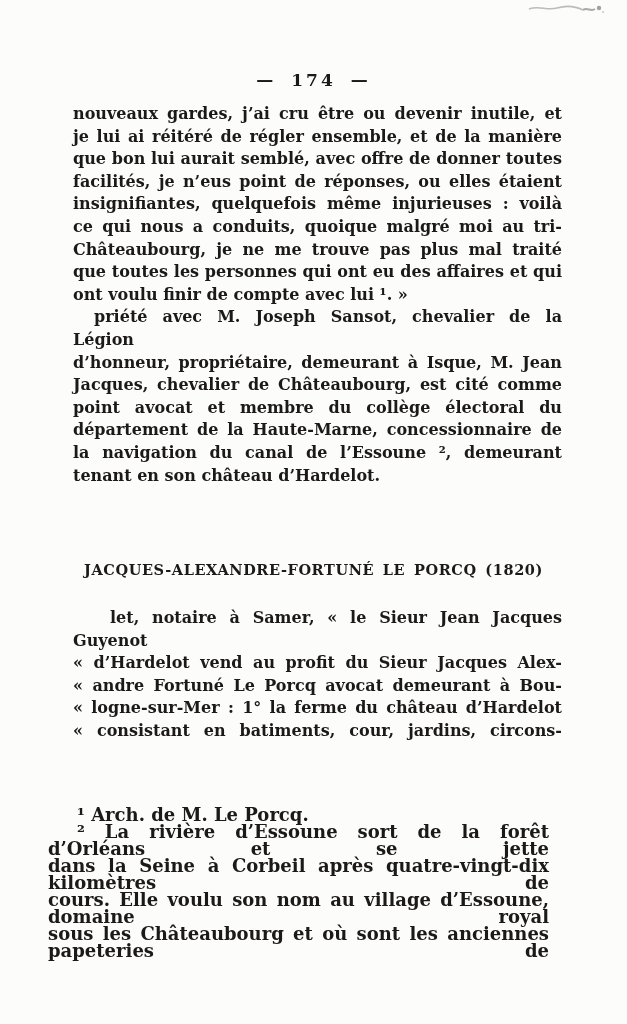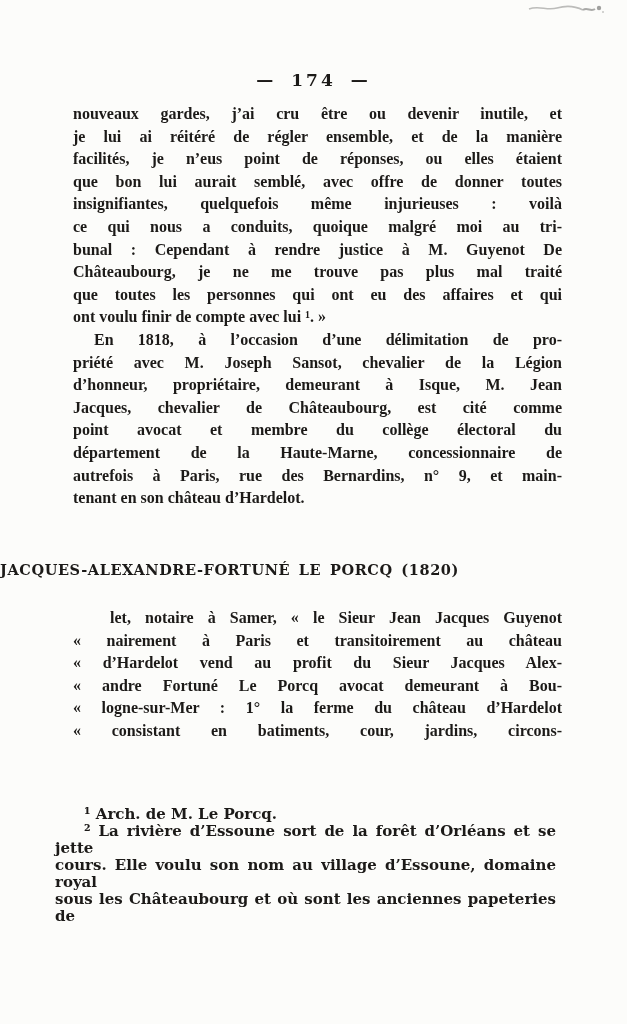--- a/index.html
+++ b/index.html
@@ -35,49 +35,48 @@
     font-size: 17px;
     letter-spacing: 3px;
     word-spacing: 6px;
   }
   .body-block {
     position: absolute;
     left: 73px;
     width: 489px;
     font-size: 16px;
     line-height: 22.6px;
-    font-family: Liberation Serif, serif;
   }
   .main-text { top: 103px; }
   .contract  { top: 607px; }
   .tline {
     text-align: justify;
     text-align-last: justify;
     white-space: normal;
   }
   .tline-last { text-align-last: left; }
   .justify-last .tline-last { text-align-last: justify; }
   .indent-sm .tline:first-child { text-indent: 21px; }
   .indent-lg .tline:first-child { text-indent: 37px; }
   .section-heading {
     position: absolute;
     top: 561px;
     left: 0;
     width: 100%;
-    text-align: left;
+    text-align: center;
     font-size: 14.5px;
     letter-spacing: 0.6px;
     word-spacing: 3px;
   }
   .footnotes {
     position: absolute;
     top: 806px;
-    left: 55px;
+    left: 48px;
     width: 501px;
-    font-size: 15px;
+    font-size: 18px;
     line-height: 17px;
   }
   .fnote .tline:first-child { text-indent: 29px; }
 </style>
 </head>
 <body>
 
 <div class="page">
 
   <svg class="smudge" viewBox="0 0 78 16" xmlns="http://www.w3.org/2000/svg">
@@ -88,58 +87,56 @@
   </svg>
 
   <div class="page-header">
     <span>— 174 —</span>
   </div>
 
   <div class="body-block main-text">
     <div class="para">
         <div class="tline">nouveaux gardes, j’ai cru être ou devenir inutile, et</div>
         <div class="tline">je lui ai réitéré de régler ensemble, et de la manière</div>
+        <div class="tline">que bon lui aurait semblé, avec offre de donner toutes</div>
         <div class="tline">facilités, je n’eus point de réponses, ou elles étaient</div>
-        <div class="tline">que bon lui aurait semblé, avec offre de donner toutes</div>
         <div class="tline">insignifiantes, quelquefois même injurieuses : voilà</div>
         <div class="tline">ce qui nous a conduits, quoique malgré moi au tri-</div>
-        <div class="tline">bunal : Cependant à rendre justice à M. Guyenot De</div>
         <div class="tline">Châteaubourg, je ne me trouve pas plus mal traité</div>
         <div class="tline">que toutes les personnes qui ont eu des affaires et qui</div>
         <div class="tline tline-last">ont voulu finir de compte avec lui ¹. »</div>
       </div>
     <div class="para indent-sm">
-        <div class="tline">En 1818, à l’occasion d’une délimitation de pro-</div>
         <div class="tline">priété avec M. Joseph Sansot, chevalier de la Légion</div>
         <div class="tline">d’honneur, propriétaire, demeurant à Isque, M. Jean</div>
         <div class="tline">Jacques, chevalier de Châteaubourg, est cité comme</div>
         <div class="tline">point avocat et membre du collège électoral du</div>
         <div class="tline">département de la Haute-Marne, concessionnaire de</div>
-        <div class="tline">autrefois à Paris, rue des Bernardins, n° 9, et main-</div>
+        <div class="tline">la navigation du canal de l’Essoune ², demeurant</div>
         <div class="tline tline-last">tenant en son château d’Hardelot.</div>
       </div>
   </div>
 
   <div class="section-heading">
     <span>JACQUES-ALEXANDRE-FORTUNÉ LE PORCQ (1820)</span>
   </div>
 
   <div class="body-block contract indent-lg justify-last">
       <div class="tline">let, notaire à Samer, « le Sieur Jean Jacques Guyenot</div>
-      <div class="tline">« nairement à Paris et transitoirement au château</div>
       <div class="tline">« d’Hardelot vend au profit du Sieur Jacques Alex-</div>
       <div class="tline">« andre Fortuné Le Porcq avocat demeurant à Bou-</div>
       <div class="tline">« logne-sur-Mer : 1° la ferme du château d’Hardelot</div>
       <div class="tline tline-last">« consistant en batiments, cour, jardins, circons-</div>
     </div>
 
   <div class="footnotes">
     <div class="fnote">
         <div class="tline tline-last">¹ Arch. de M. Le Porcq.</div>
       </div>
     <div class="fnote">
         <div class="tline">² La rivière d’Essoune sort de la forêt d’Orléans et se jette</div>
+        <div class="tline">dans la Seine à Corbeil après quatre-vingt-dix kilomètres de</div>
         <div class="tline">cours. Elle voulu son nom au village d’Essoune, domaine royal</div>
         <div class="tline">sous les Châteaubourg et où sont les anciennes papeteries de</div>
       </div>
   </div>
 
 </div>
 
 </body></html>

